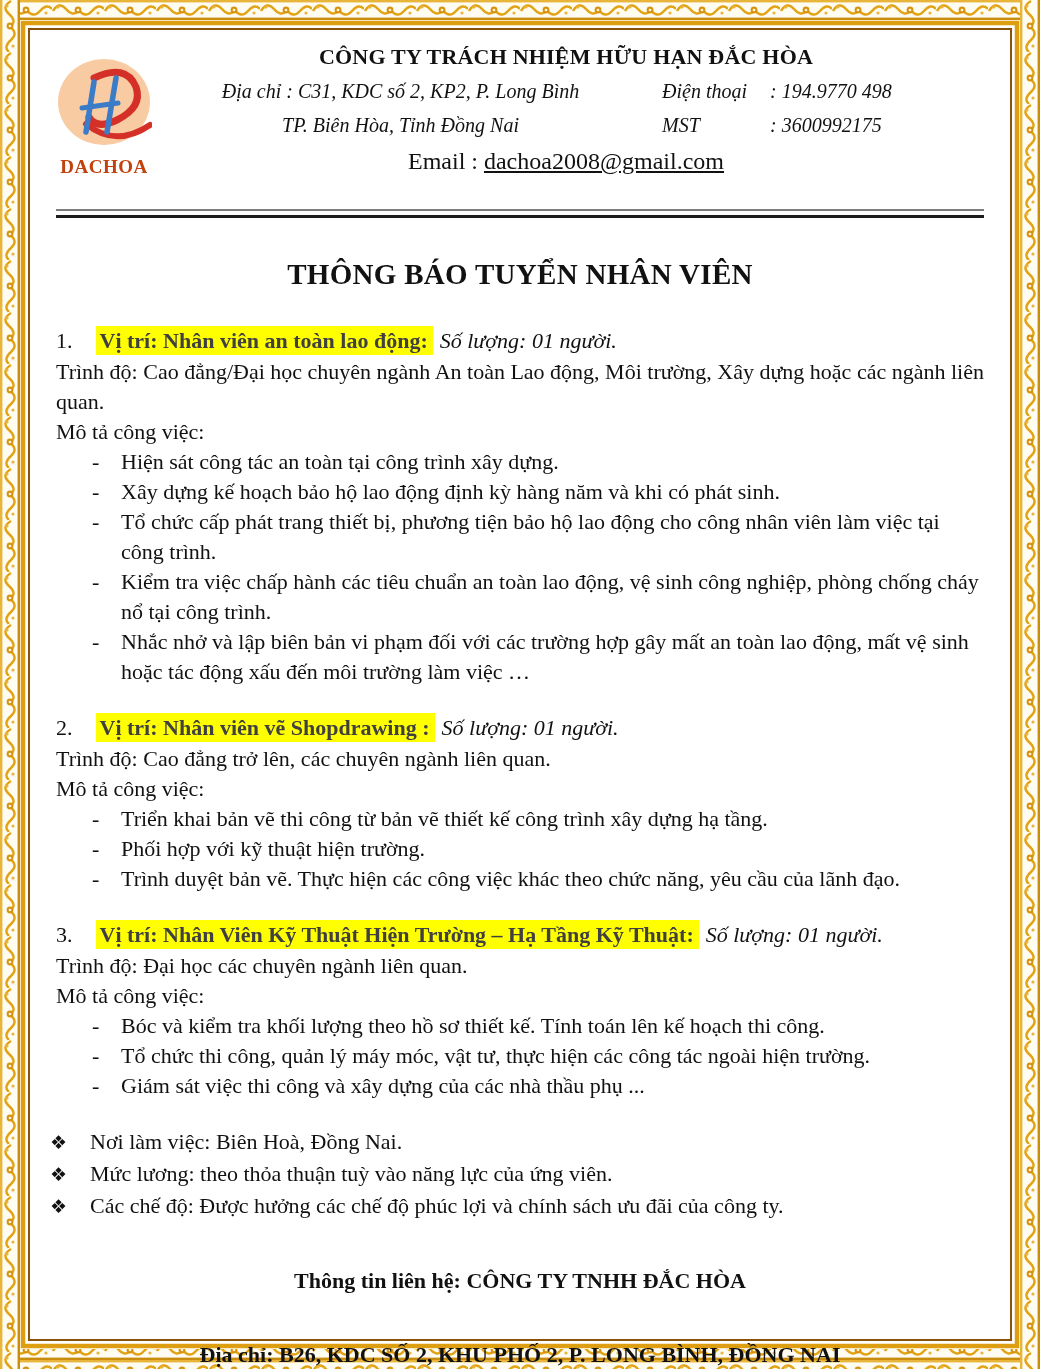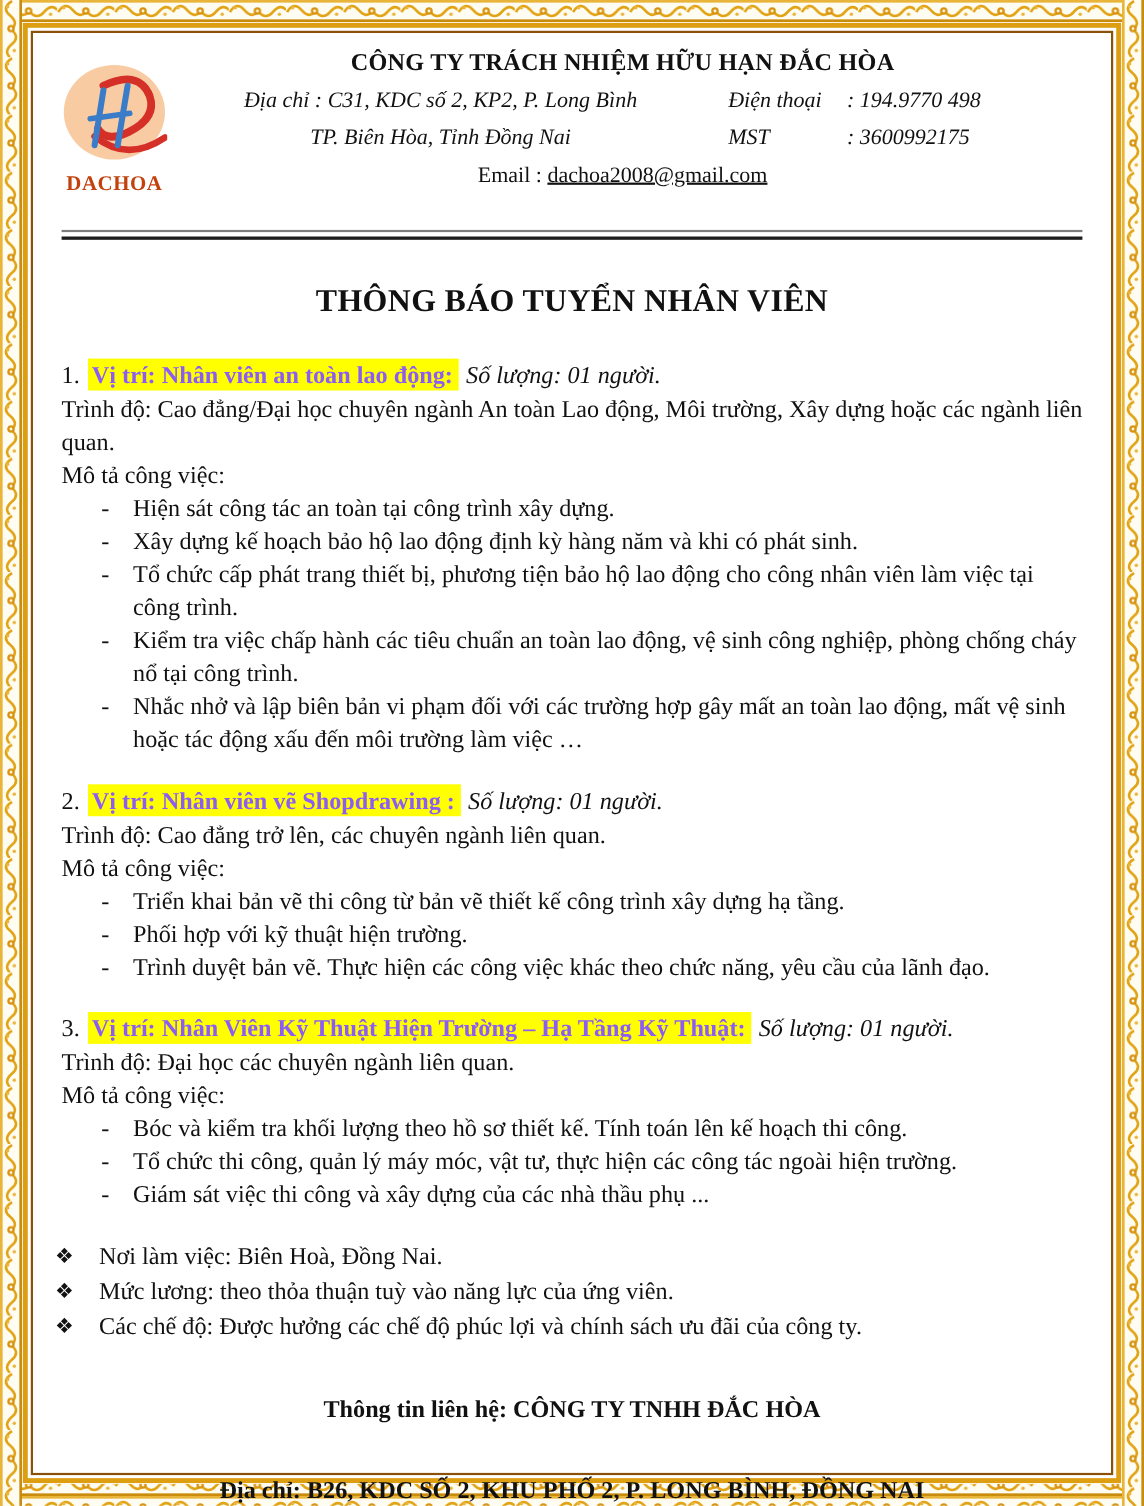--- a/index.html
+++ b/index.html
@@ -20,38 +20,39 @@
   
   .letterhead{position:relative;min-height:152px;}
   .logo-block{position:absolute;left:-2px;top:14px;width:100px;text-align:center;}
   .brand{font-weight:bold;font-size:19px;color:#c2410c;letter-spacing:.5px;margin-top:2px;}
   .head-text{margin-left:92px;}
   .company{text-align:center;font-weight:bold;font-size:22px;margin:4px 0 10px 0;letter-spacing:.2px;}
   .head-row{display:flex;justify-content:space-between;font-size:20px;margin-bottom:11px;font-style:italic;}
   .head-left{width:505px;text-align:center;}
   .head-right{width:322px;display:flex;}
   .head-lbl{width:108px;}
-  .email-row{text-align:center;font-size:20px;margin-top:1px;}
+  .email-row{text-align:center;font-size:24px;margin-top:1px;}
   .email-value{text-decoration:underline;}
   .double-rule{
     margin-top:13px;height:4px;
     border-top:2px solid #7d7d7d;
     border-bottom:3px solid #1c1c1c;
   }
   
   h1{
     text-align:center;font-size:29px;font-weight:bold;
     margin:40px 0 34px 0;letter-spacing:.3px;
   }
   .job{margin-bottom:25px;}
   .job-head{font-size:22px;line-height:32px;}
   .job-num{margin-right:7px;}
   .hl{
-    background:#ffff00;color:#8b5cf6;font-weight:bold;
+    background:#ffff00;color:#404040;font-weight:bold;
     padding:2px 5px 2px 4px;
+    margin-left:16px;
   }
   .qty{margin-left:7px;font-style:italic;}
   .job p{margin:0;font-size:22px;line-height:30px;}
   .duties{list-style:none;margin:0;padding:0;}
   .duties li{
     position:relative;padding-left:65px;
     font-size:22px;line-height:30px;
   }
   .dash{position:absolute;left:36px;top:0;}
   

